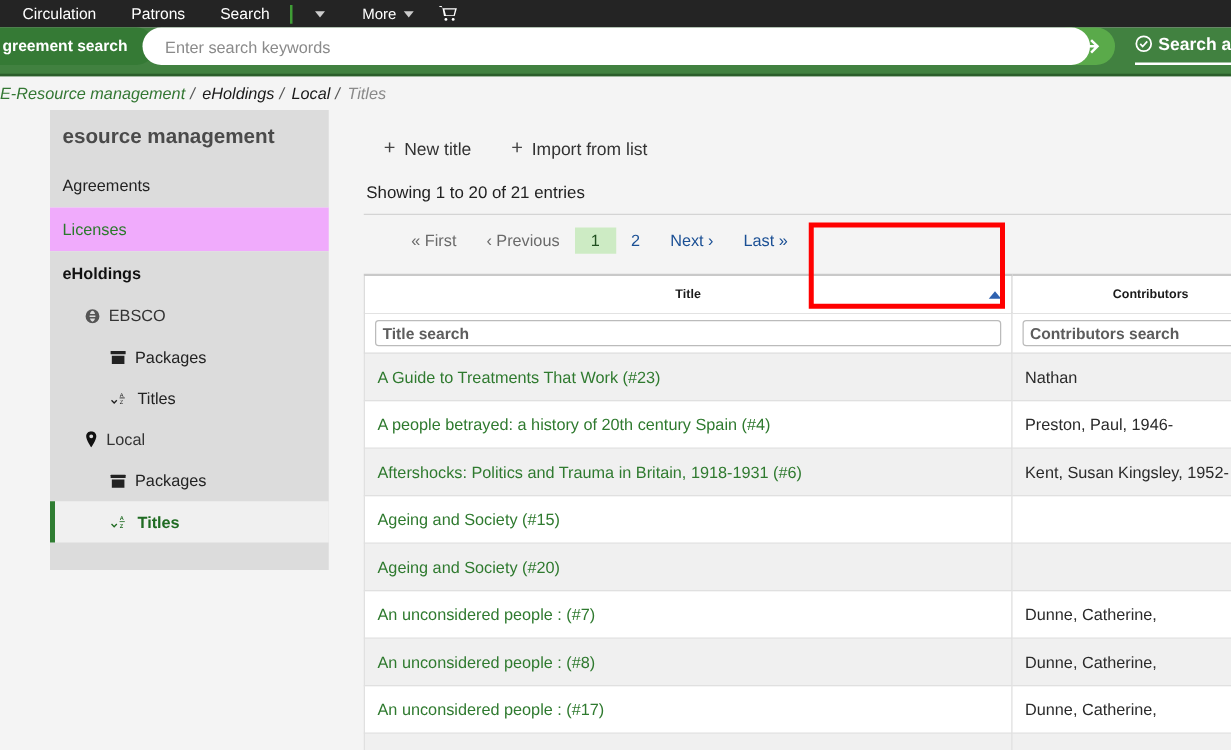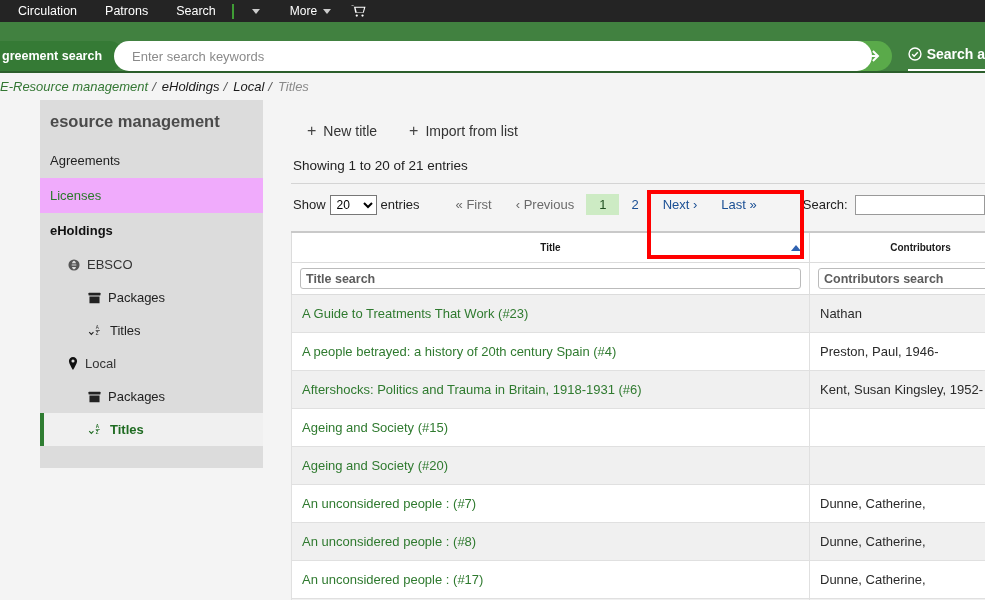--- a/index.html
+++ b/index.html
@@ -54,24 +54,24 @@
   }
   .cart-icon {
     padding: 0 14px;
     display: flex; align-items: center;
     cursor: pointer;
     color: #ffffff;
   }
 
   
   .searchbar {
-    height: 51px;
+    height: 39px;
     background: #418140;
     display: flex;
-    align-items: flex-end;
+    align-items: flex-start;
     position: relative;
     border-bottom: 2px solid #2b5e2b;
   }
   .search-pill {
     background: #357a35;
     color: #ffffff;
     font-size: 12.5px;
     font-weight: bold;
     height: 30px;
     line-height: 30px;
@@ -478,41 +478,30 @@
       <button class="tb-btn">
         <span class="tb-plus">+</span>
         <span>Import from list</span>
       </button>
     </div>
 
     <div class="showing">Showing 1 to 20 of 21 entries</div>
     <div class="hr"></div>
 
     <div class="dt-controls">
-      <div class="dt-length">
-        <span>Show</span>
-        <select class="dt-select">
-          <option selected="">20</option><option>50</option><option>100</option><option>All</option>
-        </select>
-        <span>entries</span>
-      </div>
 
       <div class="pager">
         <span class="pg disabled">« First</span>
         <span class="pg disabled">‹ Previous</span>
         <span class="pg active">1</span>
         <span class="pg link">2</span>
         <span class="pg link">Next ›</span>
         <span class="pg link">Last »</span>
       </div>
 
-      <div class="dt-search">
-        <span class="dt-search-label">Search:</span>
-        <input class="dt-search-input" type="text" style="">
-      </div>
 
     </div>
 
     <div class="tbl-wrap">
       <table class="dt">
         <colgroup>
             <col class="col-title">
             <col class="col-contrib">
           </colgroup>
         <thead>

